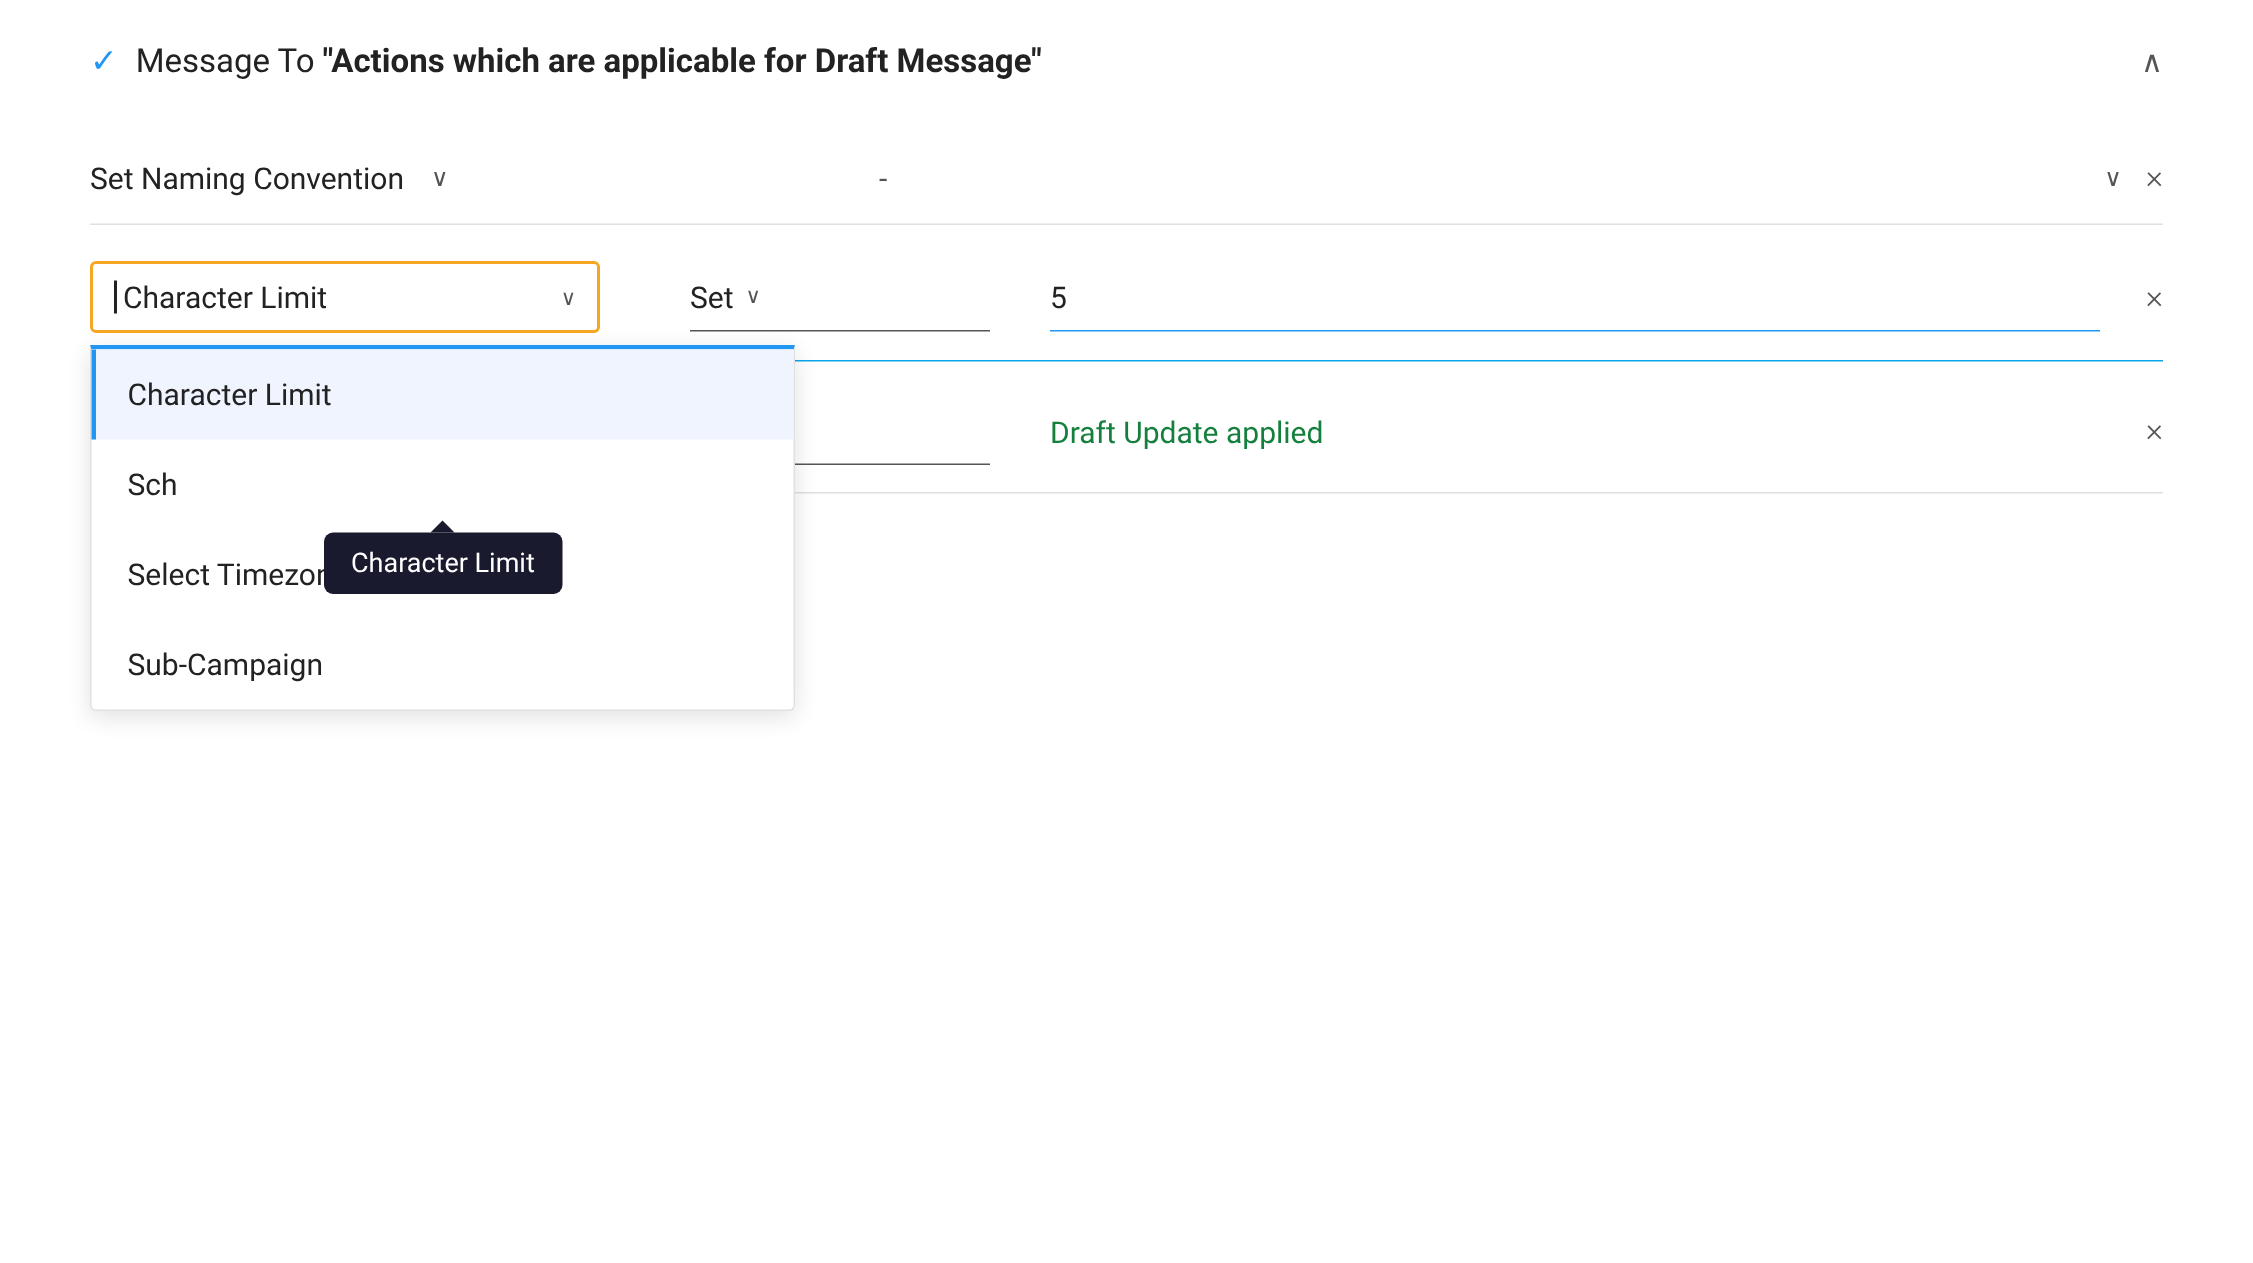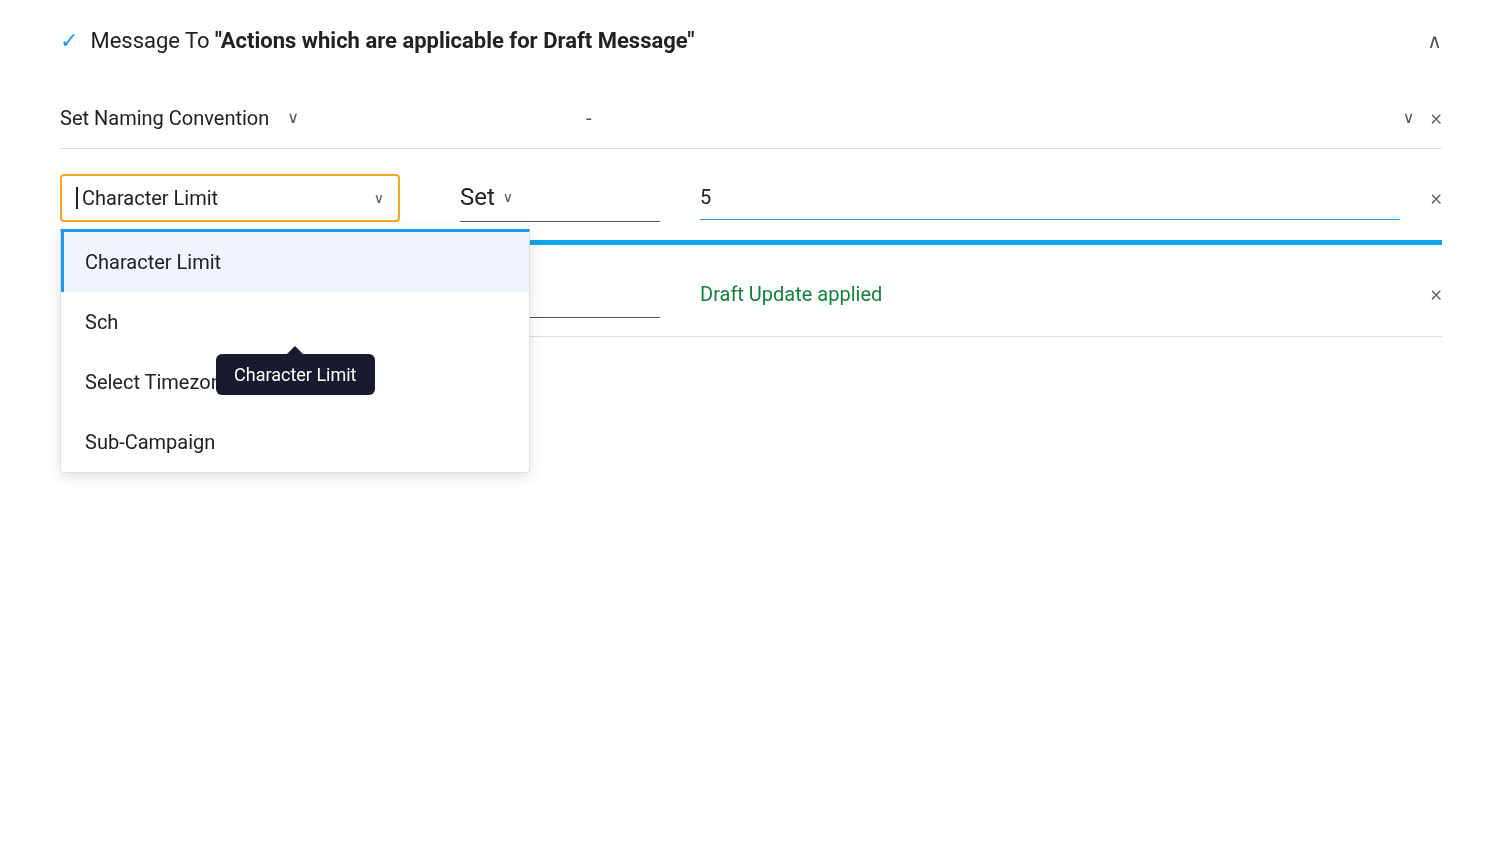--- a/index.html
+++ b/index.html
@@ -117,21 +117,21 @@
       font-size: 22px;
       cursor: pointer;
       font-weight: 300;
     }
 
     
     .action-row {
       display: flex;
       align-items: center;
       padding: 24px 0 18px 0;
-      border-bottom: 5px solid #0ea5e9;
+      border-bottom: 1px solid #0ea5e9;
       gap: 0;
       position: relative;
     }
 
     
     .field-dropdown {
       display: flex;
       align-items: center;
       border: 2px solid #f5a623;
       border-radius: 4px;
@@ -167,21 +167,21 @@
       align-items: center;
       border-bottom: 1px solid #555;
       padding: 10px 14px 10px 0;
       min-width: 200px;
       margin-left: 60px;
       cursor: pointer;
       gap: 8px;
     }
 
     .set-dropdown .set-text {
-      font-size: 24px;
+      font-size: 20px;
       color: #222;
     }
 
     .set-dropdown .set-arrow {
       color: #555;
       font-size: 14px;
     }
 
     .value-field {
       flex: 1;

